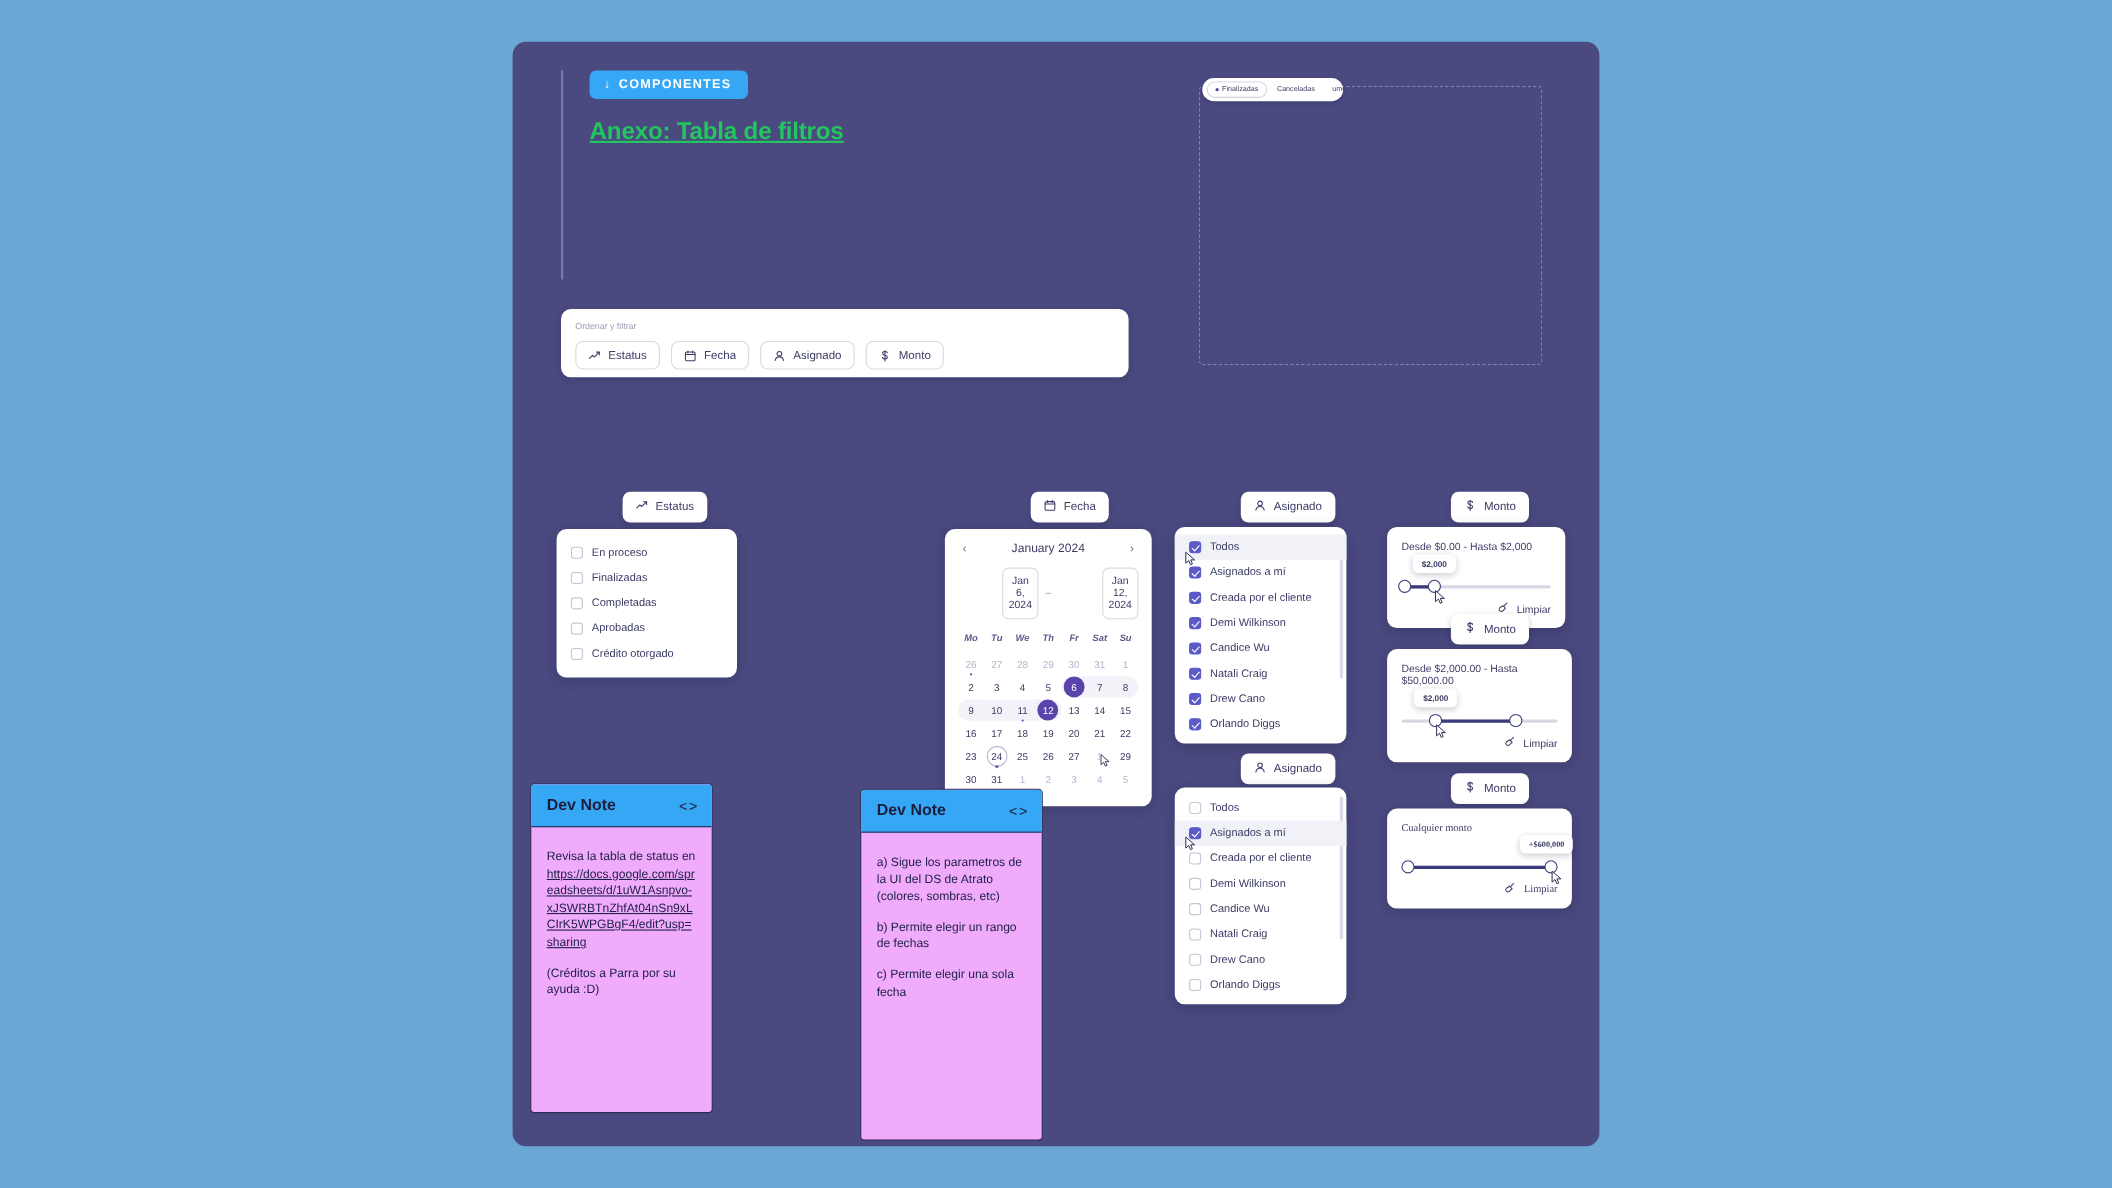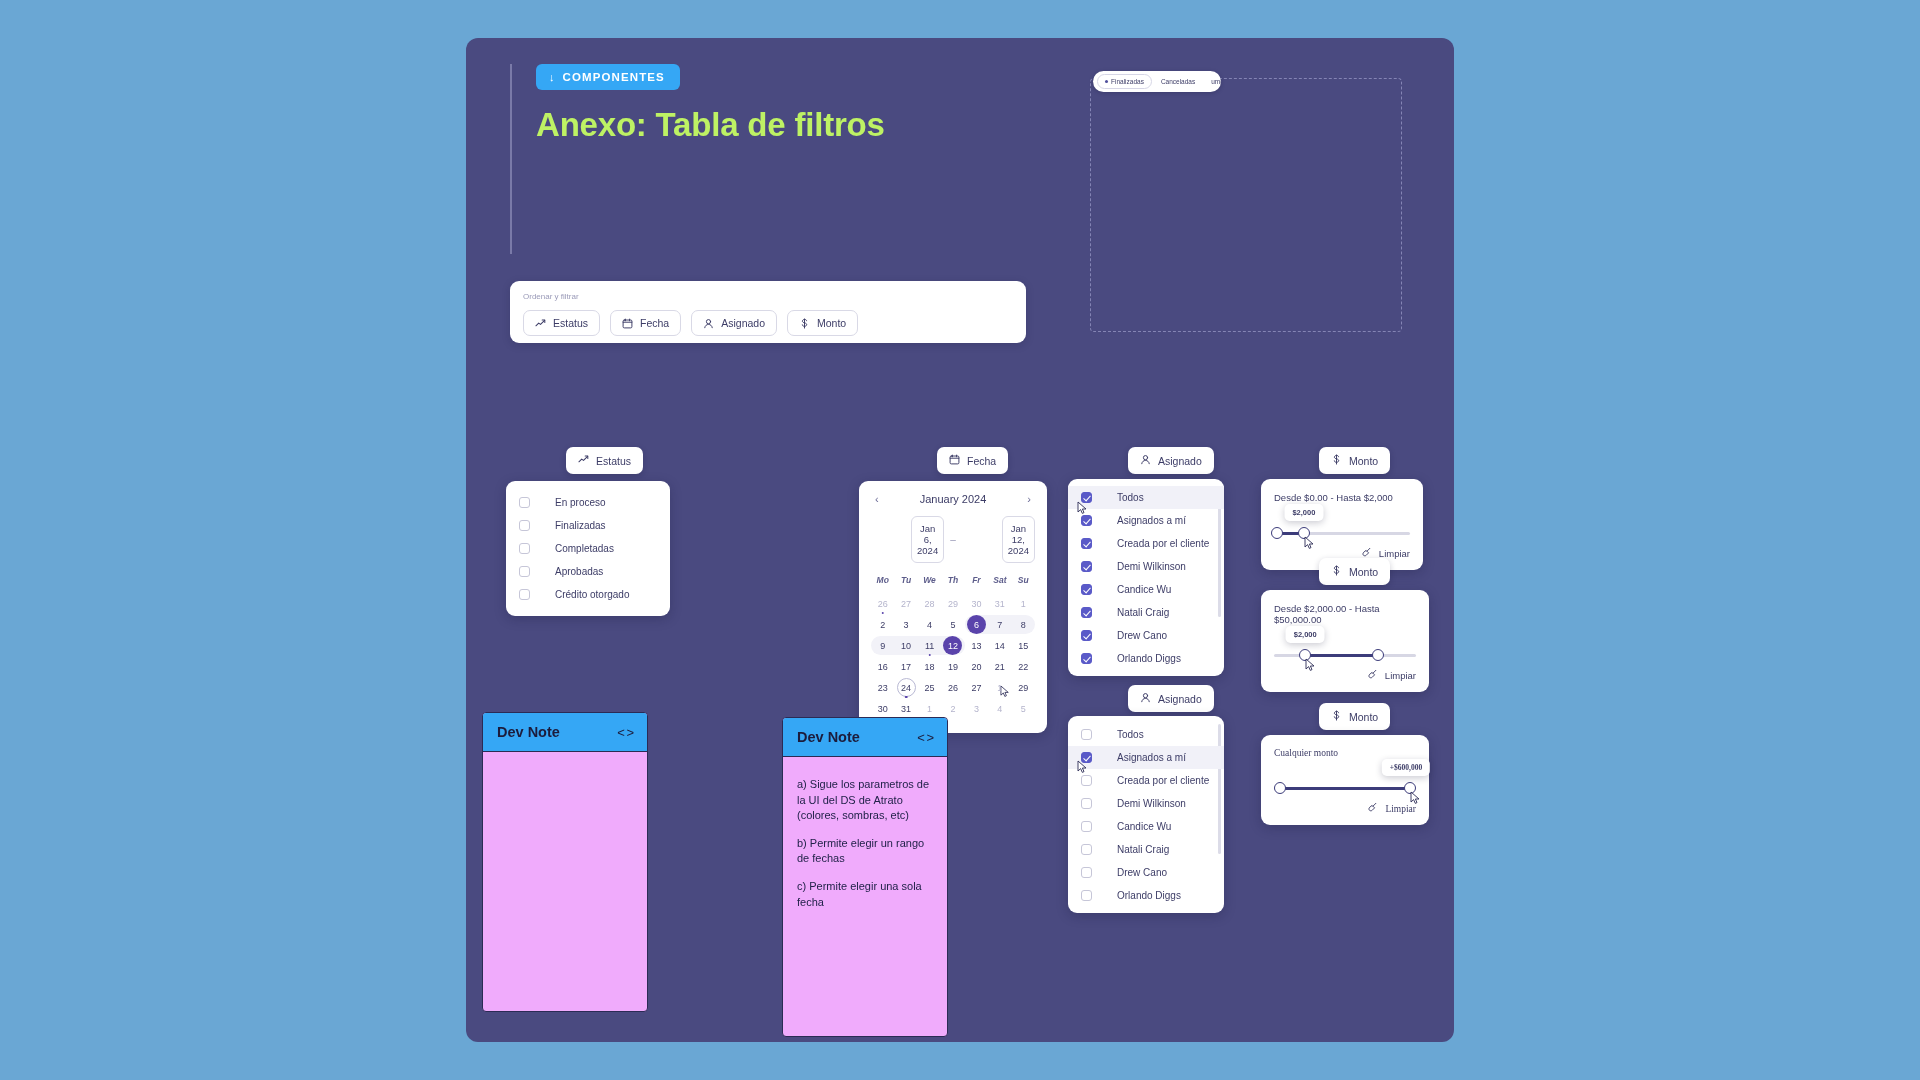--- a/index.html
+++ b/index.html
@@ -29,22 +29,23 @@
   }
   #badge {
     display: inline-flex; align-items: center; gap: 7px;
     background: #35a7f5; color: #ffffff;
     font-size: 11.5px; font-weight: 700; letter-spacing: 1.1px;
     padding: 7px 15px 7px 13px; border-radius: 6px;
   }
   #badge .arr { font-size: 11px; font-weight: 400; }
   #page-title {
     margin-top: 16px;
-    color: #bef264; font-size: 33px; font-weight: 700;
+    color: #22c55e; font-size: 22px; font-weight: 700;
     letter-spacing: -0.2px;
+    text-decoration: underline;
   }
 
   
   #dash-frame {
     position: absolute;
     left: 624px; top: 40px;
     width: 312px; height: 254px;
     border: 1.5px dashed #8484b4;
     border-radius: 4px;
   }
@@ -104,21 +105,21 @@
 
   
   .popover {
     position: absolute;
     background: #ffffff; border-radius: 9px;
     box-shadow: 0 3px 12px rgba(20,20,50,.25);
   }
 
   
   .check-row {
-    display: flex; gap: 25px;
+    display: flex; gap: 8px;
     padding: 6px 13px;
     font-size: 10px; color: #3c3c66;
     position: relative;
   }
   .check-row.hover { background: #f1f1f8; }
   .cbox {
     width: 11px; height: 11px; border-radius: 3px;
     border: 1px solid #c6c6d8; background: #ffffff;
     flex: 0 0 auto; position: relative;
   }
@@ -720,20 +721,24 @@
       </span>
       <span>Limpiar</span>
     </div>
   </div>
 
   <div class="devnote" style="left:16px; top:674px; width:166px; height:300px;">
     <div class="devnote-head">
       <span class="devnote-title">Dev Note</span>
       <span class="devnote-code">&lt; &gt;</span>
     </div>
+    <div class="devnote-body">
+      <p><span>Revisa la tabla de status en </span><a href="#">https://docs.google.com/spreadsheets/d/1uW1Asnpvo-xJSWRBTnZhfAt04nSn9xLCIrK5WPGBgF4/edit?usp=sharing</a></p>
+      <p>(Créditos a Parra por su ayuda :D)</p>
+    </div>
   </div>
 
   <div class="devnote" style="left:316px; top:679px; width:166px; height:320px;">
     <div class="devnote-head">
       <span class="devnote-title">Dev Note</span>
       <span class="devnote-code">&lt; &gt;</span>
     </div>
     <div class="devnote-body">
       <p>a) Sigue los parametros de la UI del DS de Atrato (colores, sombras, etc)</p>
       <p>b) Permite elegir un rango de fechas</p>

